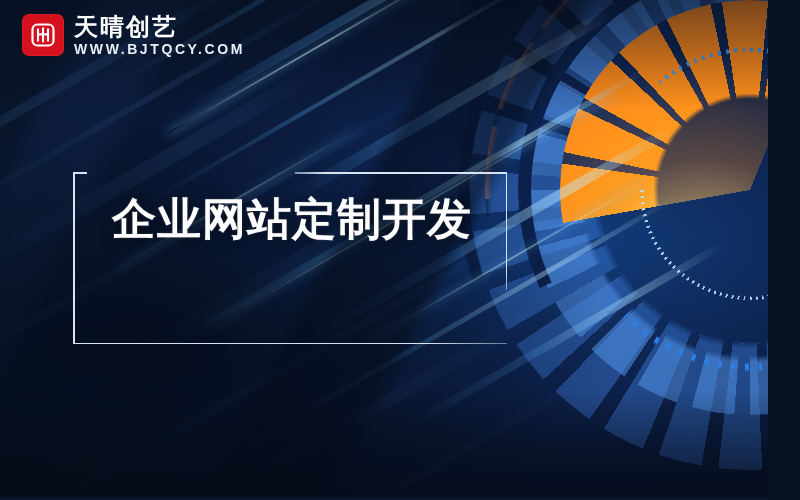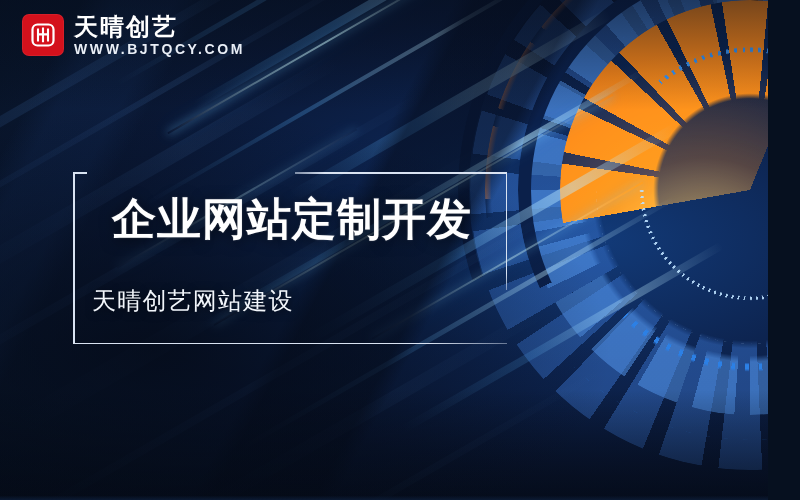--- a/index.html
+++ b/index.html
@@ -297,16 +297,15 @@
 
   <div class="frame">
     <div class="fr fr-left"></div>
     <div class="fr fr-top-l"></div>
     <div class="fr fr-top-r"></div>
     <div class="fr fr-right"></div>
     <div class="fr fr-bottom"></div>
   </div>
 
   <div class="headline">企业网站定制开发</div>
-  <div class="subline">天晴创艺网站建设</div>
 
   <div class="bottom-edge"></div>
 </div>
 
 </body></html>

